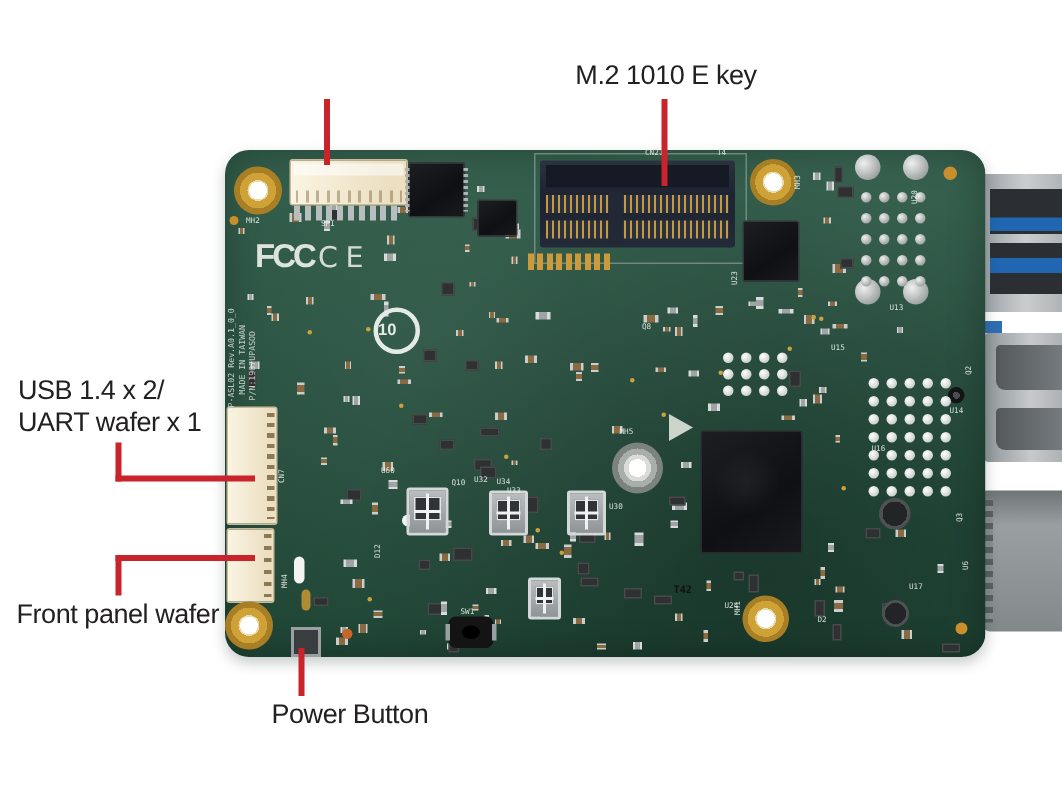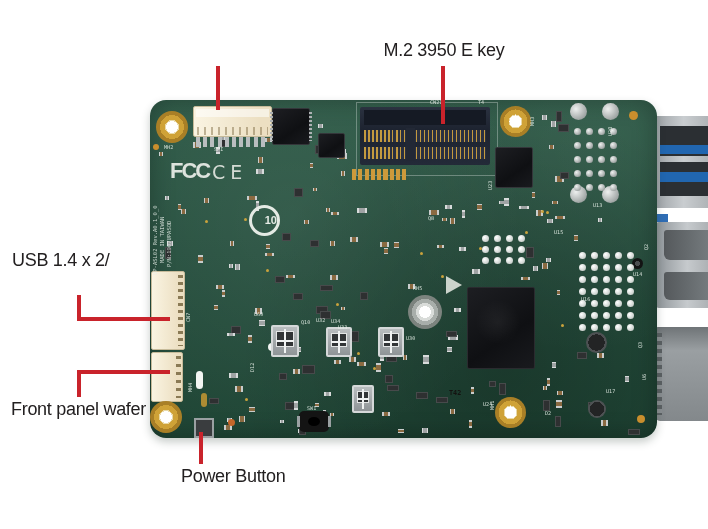--- a/index.html
+++ b/index.html
@@ -39,21 +39,21 @@
        border-radius:2px;z-index:11;}
   .ind .in{position:absolute;left:3px;right:3px;top:4px;bottom:8px;background:#313436;border:1px solid #e3e5e5;}
   .ind .h,.ind .v{position:absolute;background:#f0f2f2;}
   .ind .h{left:3px;right:3px;top:50%;height:2px;margin-top:-1px;}
   .ind .v{top:2px;bottom:2px;left:50%;width:2px;margin-left:-1px;}
   .fcc{position:absolute;font-family:"Liberation Sans",sans-serif;font-weight:bold;
        font-size:22px;color:#dde3dd;letter-spacing:-2px;z-index:13;}
   .ce{position:absolute;font-family:"DejaVu Sans",sans-serif;font-weight:400;
       font-size:19px;color:#d4dbd4;letter-spacing:5px;z-index:13;}
   .recycle{position:absolute;width:25px;height:25px;border:3px solid #e4eae4;border-radius:50%;
-      color:#e4eae4;font:bold 11px/25px "Liberation Sans",sans-serif;text-align:right;z-index:13;}
+      color:#e4eae4;font:bold 11px/25px "Liberation Sans",sans-serif;text-align:left;z-index:13;}
 </style>
 </head>
 <body>
 
 <div id="canvas">
 
   <div id="board">
 
     <div class="mount gold" style="left:6px;top:11px;width:32px;height:32px;"></div>
     <div class="mount gold" style="left:350px;top:6px;width:31px;height:31px;"></div>
@@ -431,23 +431,24 @@
   </div>
   <div class="portshell" style="left:656px;top:214px;width:12px;height:8px;background:#2f6db5;"></div>
   <div class="portshell" style="left:656px;top:222px;width:52px;height:86px;background:linear-gradient(90deg,#8e9498,#c6cacd 60%,#aeb2b5);border-radius:3px 0 0 3px;">
     <div style="position:absolute;left:8px;top:8px;right:0;height:30px;background:linear-gradient(90deg,#55595c,#747a7d);border-radius:3px 0 0 6px;"></div>
     <div style="position:absolute;left:8px;top:50px;right:0;height:28px;background:linear-gradient(90deg,#55595c,#747a7d);border-radius:3px 0 0 6px;"></div>
   </div>
   <div class="portshell" style="left:655px;top:327px;width:53px;height:94px;background:linear-gradient(180deg,#6f7477,#9a9fa2 25%,#83888b);border-radius:3px 0 0 5px;">
     <div style="position:absolute;left:0;top:6px;bottom:6px;width:7px;background:repeating-linear-gradient(180deg,#5b6063 0 4px,#8a8f92 4px 8px);"></div>
   </div>
 
-  <div class="callout center" style="left:374px;top:40px;width:140px;">M.2 3950 E key</div>
+  <div class="callout center" style="left:374px;top:40px;width:140px;">M.2 1010 E key</div>
   <div class="callout" style="left:12px;top:250px;">
     <div>USB 1.4 x 2/</div>
+    <div>UART wafer x 1</div>
   </div>
   <div class="callout" style="left:181px;top:466px;">Power Button</div>
   <div class="callout" style="left:11px;top:399px;">Front panel wafer</div>
 
   <div class="leader" style="left:216px;top:66px;width:4px;height:44px;"></div>
   <div class="leader" style="left:441px;top:66px;width:4px;height:58px;"></div>
   <div class="leader" style="left:77px;top:295px;width:4px;height:26px;"></div>
   <div class="leader" style="left:77px;top:317px;width:93px;height:4px;"></div>
   <div class="leader" style="left:77px;top:370px;width:93px;height:4px;"></div>
   <div class="leader" style="left:77px;top:370px;width:4px;height:27px;"></div>

